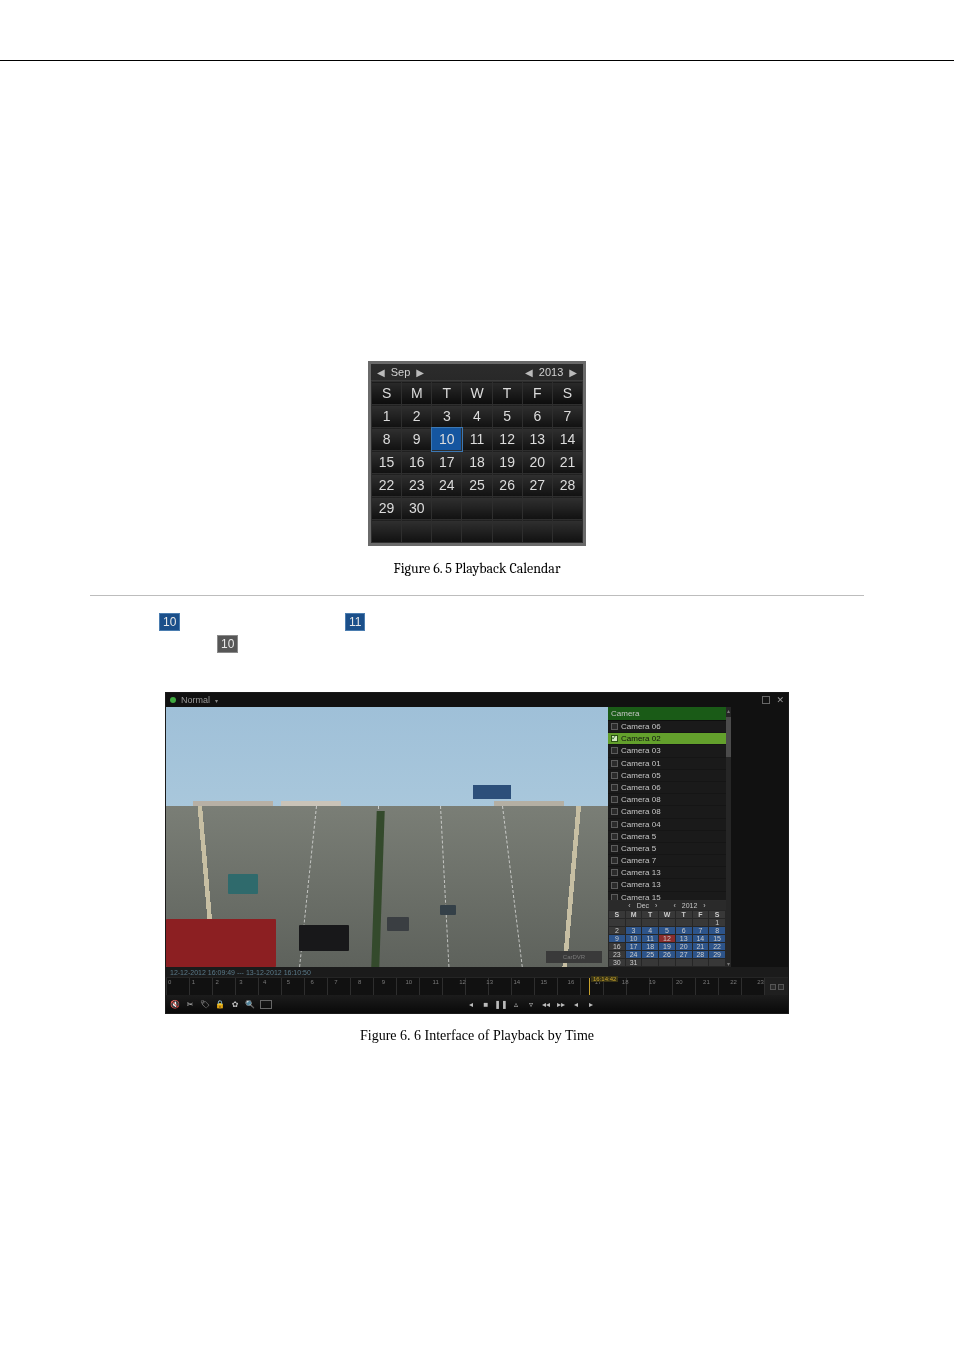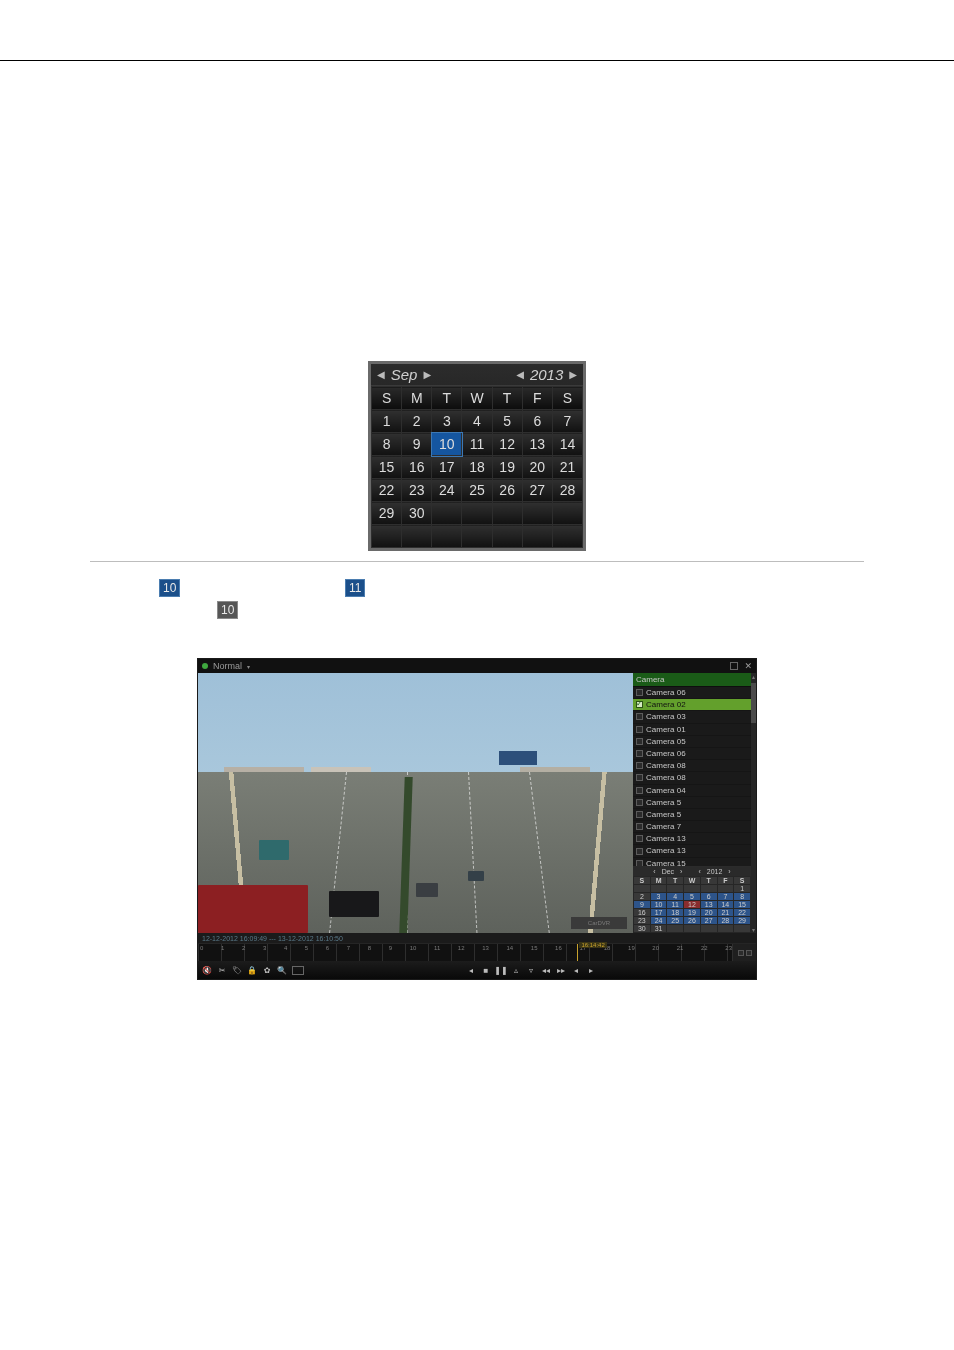--- a/index.html
+++ b/index.html
@@ -29,21 +29,21 @@
     display: flex;
     align-items: center;
     justify-content: space-between;
     padding: 2px 6px;
     font-size: 14px;
     color: #d0d0d0;
     border-bottom: 1px solid #3a3a3a;
   }
   .cal-hdr .grp { display:flex; align-items:center; gap:6px; }
   .tri { font-size: 10px; color:#bbb; cursor:pointer; }
-  .cal-hdr .lbl { font-size: 15px; font-style: italic; }
+  .cal-hdr .lbl { font-size: 11px; }
   .cal-table { width:100%; border-collapse:collapse; }
   .cal-table th, .cal-table td {
     width: 14.28%;
     text-align: center;
     font-size: 14px;
     padding: 3px 0;
     border: 1px solid #2e2e2e;
     background: linear-gradient(#303030,#111);
     color: #dcdcdc;
   }
@@ -71,21 +71,21 @@
   }
 
   
   .badge-row { position: relative; height: 48px; }
   .db { position:absolute; font-family: Arial, sans-serif; font-size: 12px; color:#e8e8e8; padding:1px 3px; }
   .db.blue { background:#1b4f8a; outline:1px solid #4b7db0; }
   .db.gray { background:#565656; outline:1px solid #8a8a8a; }
 
   
   .pb-figure {
-    width: 560px;
+    width: 624px;
     margin: 30px auto 12px auto;
     background: #111;
     border: 1px solid #1a1a1a;
     font-family: Arial, sans-serif;
   }
   .pb-top {
     display:flex;
     align-items:center;
     justify-content:space-between;
     height:14px;
@@ -327,20 +327,21 @@
             <td class="empty">.</td>
             <td class="empty">.</td>
             <td class="empty">.</td>
             <td class="empty">.</td>
             <td class="empty">.</td>
           </tr>
         </tbody>
     </table>
   </div>
 
+  <div class="figcap">Figure 6. 5  Playback Calendar</div>
 
   <hr class="sep">
 
   <div class="badge-row">
     <span class="db blue" style="left:70px; top:0;">10</span>
     <span class="db blue" style="left:256px; top:0;">11</span>
     <span class="db gray" style="left:128px; top:22px;">10</span>
   </div>
 
   <div class="pb-figure">
@@ -595,14 +596,15 @@
         <span class="cbtn">◂◂</span>
         <span class="cbtn">▸▸</span>
         <span class="cbtn">◂</span>
         <span class="cbtn">▸</span>
       </div>
       <div class="sep"></div>
     </div>
 
   </div>
 
+  <div class="figcap2">Figure 6. 6  Interface of Playback by Time</div>
 
 </div>
 
 </body></html>

